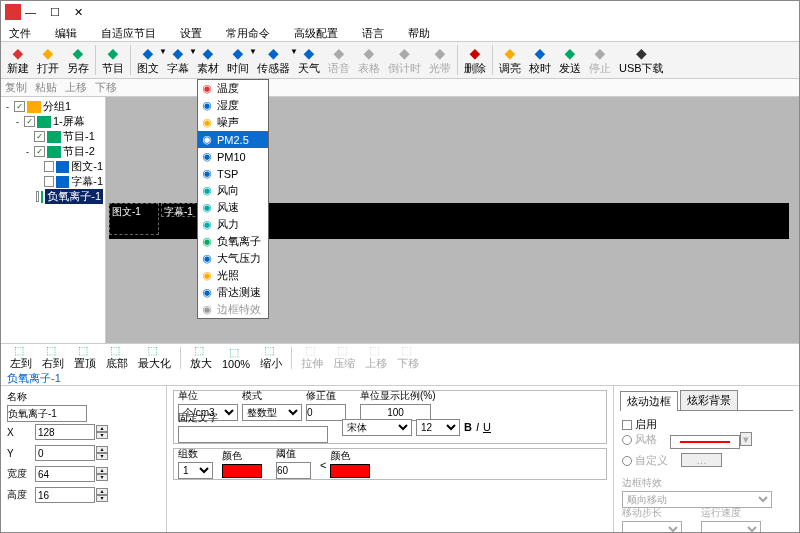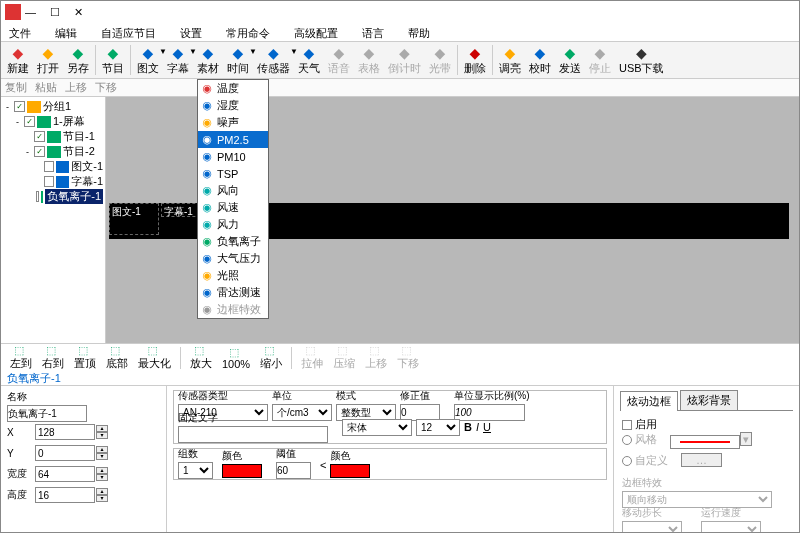--- a/index.html
+++ b/index.html
@@ -387,39 +387,35 @@
         <div class="spin">
           <div>▴</div>
           <div>▾</div>
         </div>
       </div>
   </div>
 
   <div class="midprops">
     <div class="groupbox">
       <div class="fieldrow">
-        <div class="fieldcol" style="width:90px">
-            <label>传感器类型</label>
-            <select><option>AN-210</option></select>
-          </div>
         <div class="fieldcol" style="width:60px">
             <label>单位</label>
             <select><option>个/cm3</option></select>
           </div>
         <div class="fieldcol" style="width:60px">
             <label>模式</label>
             <select><option>整数型</option></select>
           </div>
         <div class="fieldcol" style="width:50px">
             <label>修正值</label>
             <input type="text" style="width: 40px;" value="0">
           </div>
         <div class="fieldcol" style="width:90px">
             <label>单位显示比例(%)</label>
-            <input type="text" style="width: 71px; text-align: left; font-style: italic;" value="100">
+            <input type="text" style="width: 71px; text-align: center;" value="100">
           </div>
       </div>
       <div class="fieldrow">
         <div class="fieldcol" style="width:160px">
             <label>固定文字</label>
             <input type="text" style="width: 150px;">
           </div>
         <select style="width:70px"><option>宋体</option></select>
         <select style="width:44px"><option>12</option></select>
         <b>B</b>

